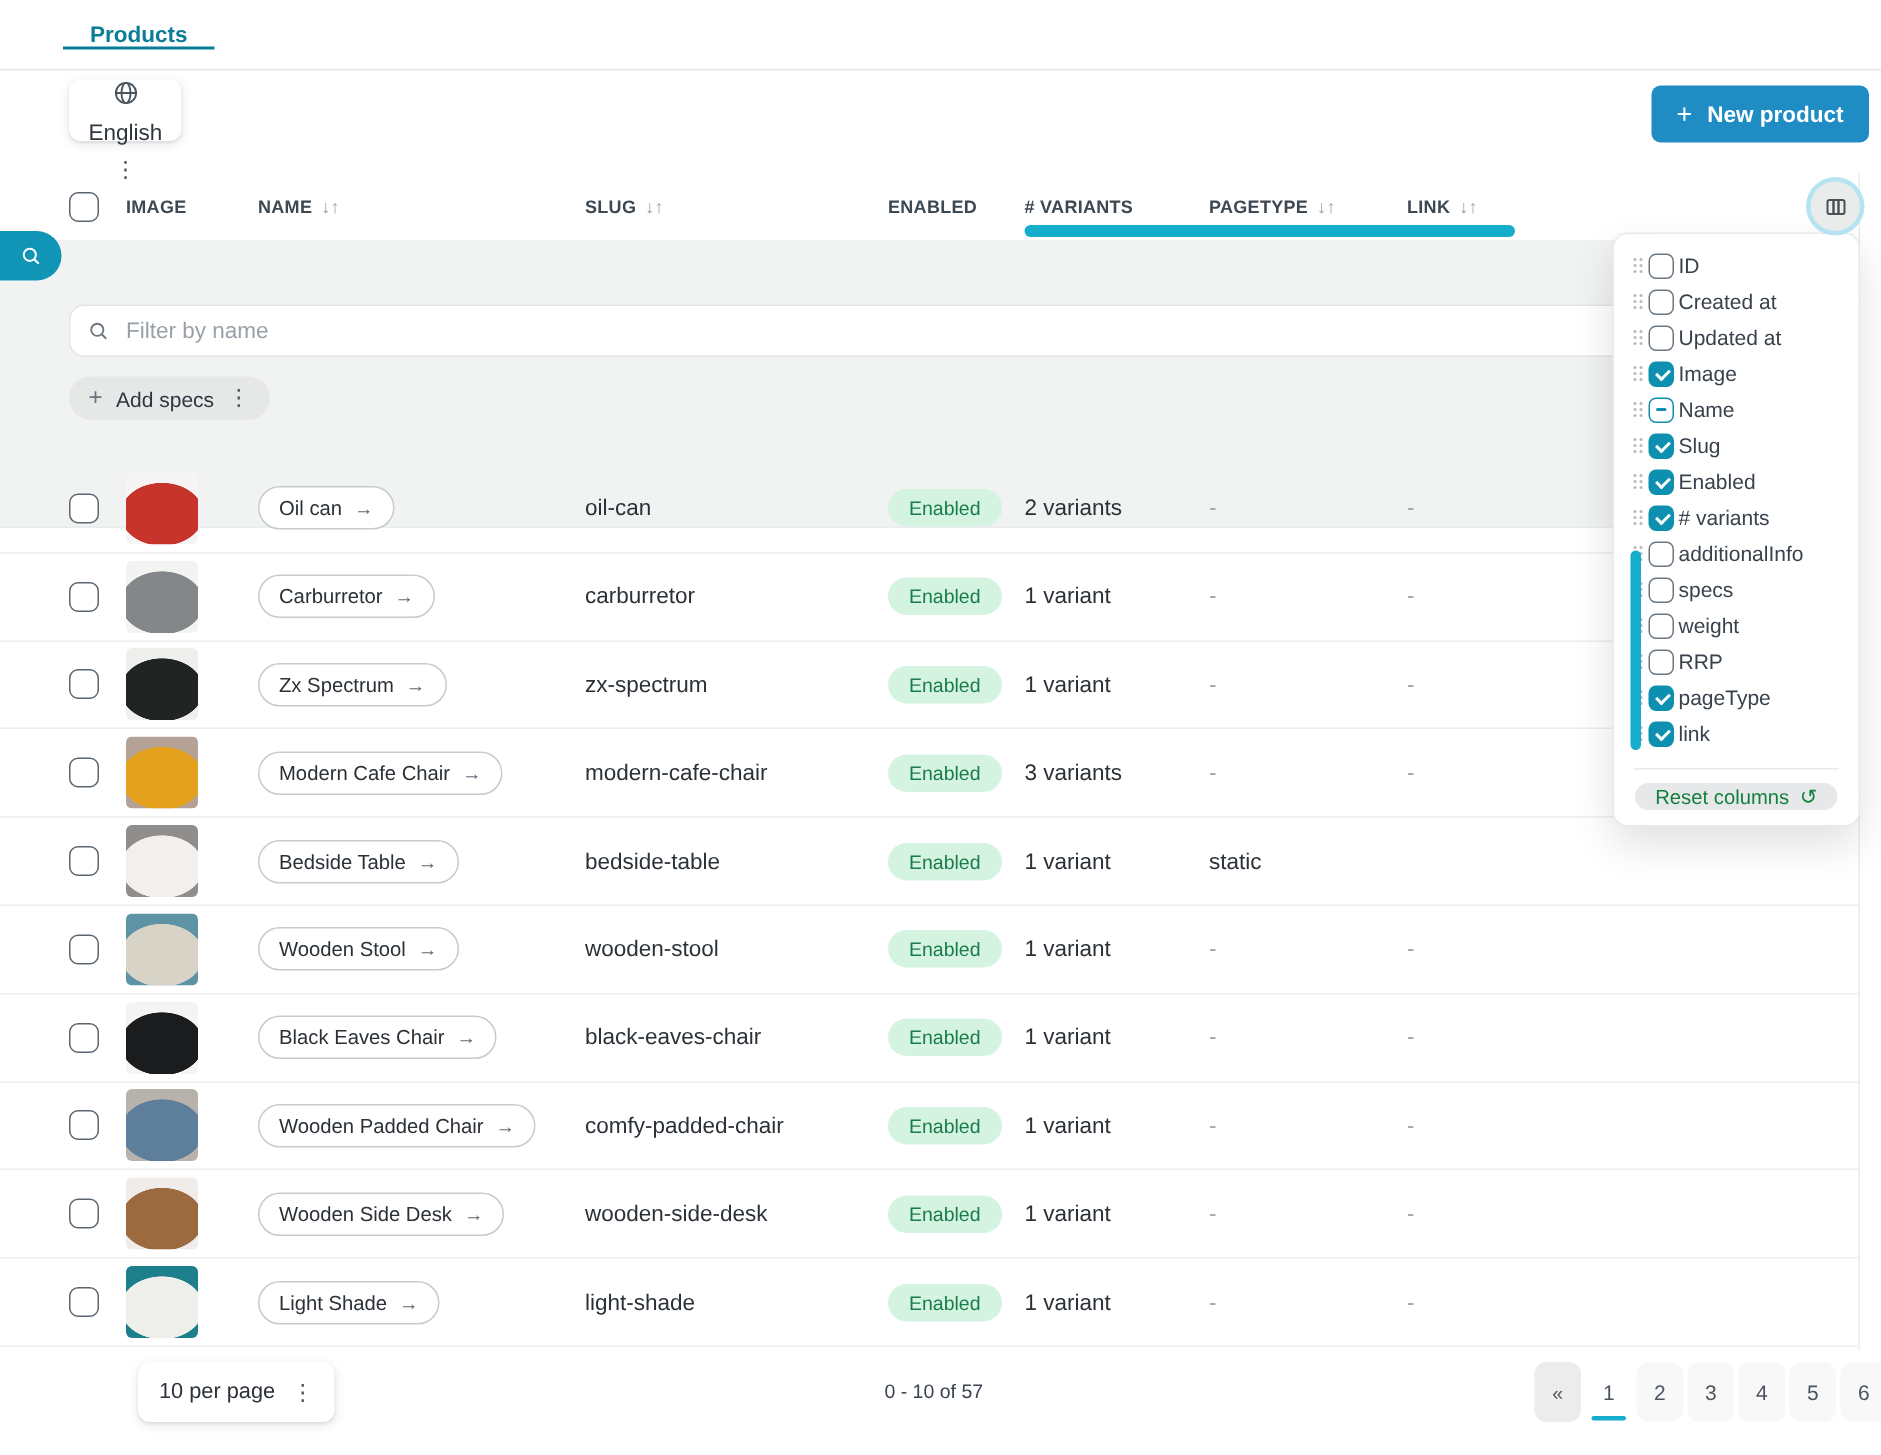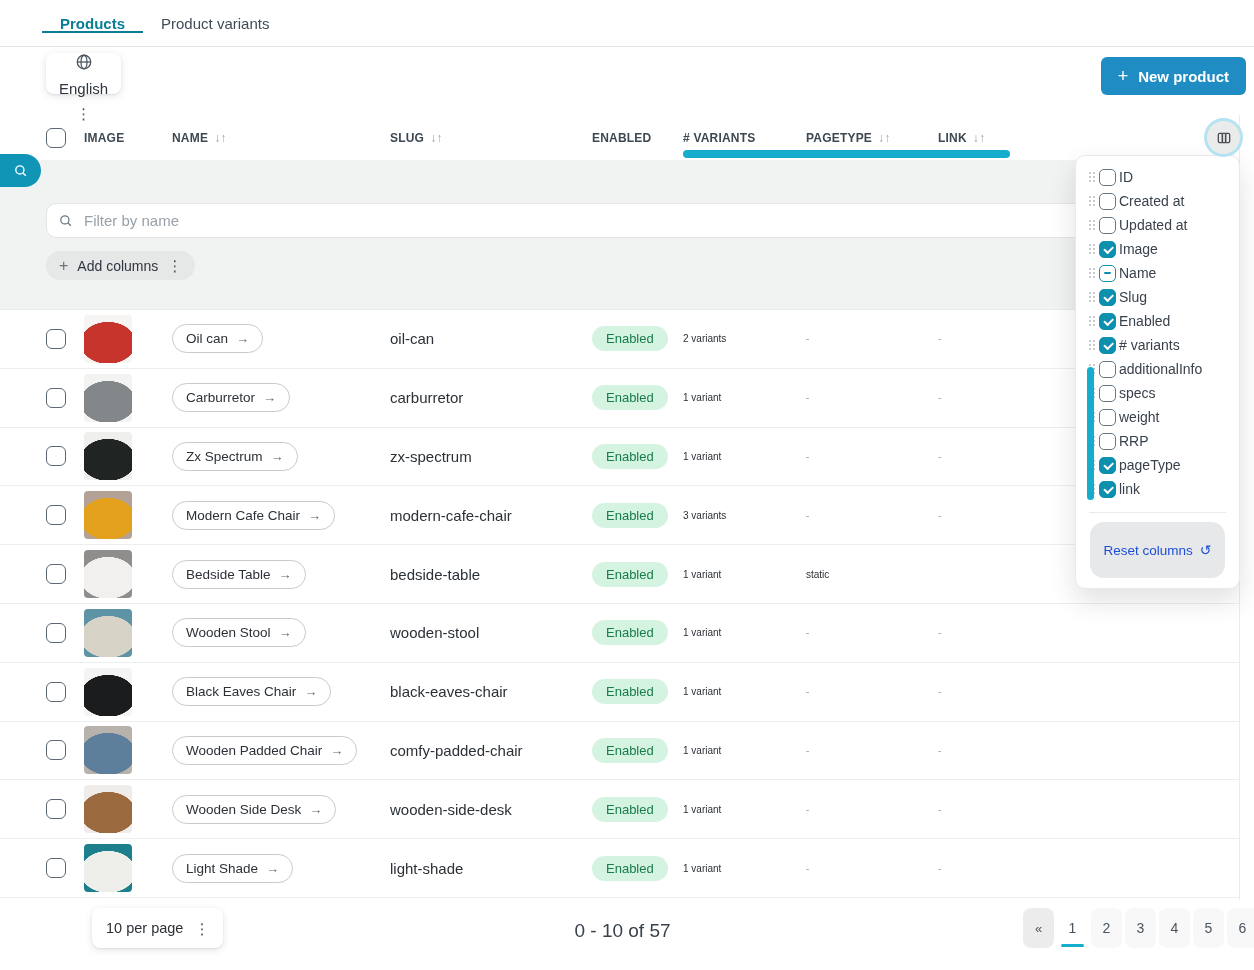--- a/index.html
+++ b/index.html
@@ -35,21 +35,21 @@
   .sort{color:#9aa4ad;font-size:12px;font-weight:normal;}
   .cb{width:20px;height:20px;border:1.5px solid #5c6670;border-radius:6px;background:#fff;
        box-sizing:border-box;cursor:pointer;}
   .h-scroll{position:absolute;left:683px;top:150px;width:327px;height:8px;border-radius:4px;
        background:var(--accent-cyan,#14adcb);z-index:2;}
   .colpick-btn{position:absolute;top:121px;right:14px;width:33px;height:33px;border-radius:50%;
        background:#eaeceb;border:none;box-shadow:0 0 0 3px #b5e3f1;display:flex;align-items:center;
        justify-content:center;cursor:pointer;z-index:11;color:#4a4f54;}
 
   
-  .filter-panel{position:absolute;top:160px;left:0;width:1240px;height:150px;background:#f1f2f2;
+  .filter-panel{position:absolute;top:160px;left:0;width:1240px;height:192px;background:#f1f2f2;
        border-bottom:1px solid #e9ebec;box-sizing:border-box;}
   .search-fab{position:absolute;left:0;top:-6px;width:41px;height:33px;border:none;
        border-radius:0 17px 17px 0;background:#1095b7;display:flex;align-items:center;
        justify-content:center;color:#fff;cursor:pointer;}
   .filter-input-wrap{position:absolute;left:46px;top:43px;width:1194px;height:35px;background:#fff;
        border:1px solid #e2e4e6;border-radius:10px;display:flex;align-items:center;padding:0 11px;
        gap:9px;box-sizing:border-box;color:#6b7680;}
   .filter-input{border:none;outline:none;flex:1;font-size:15px;color:#333;font-family:inherit;background:transparent;}
   .filter-input::placeholder{color:#98a1a9;}
   .add-filter{position:absolute;left:46px;top:91px;height:29px;display:flex;align-items:center;gap:9px;
@@ -61,21 +61,21 @@
   .rows{position:absolute;top:310px;left:0;width:1240px;}
   .row{height:58.8px;border-bottom:1px solid #edeef0;}
   .prod-img{width:48px;height:48px;border-radius:4px;background:#eee;}
   .pill{display:inline-flex;align-items:center;gap:8px;width:max-content;padding:6px 13px;
        border:1px solid #c6cbd0;border-radius:17px;background:#fff;font-size:13.5px;color:#2b3137;
        font-family:inherit;cursor:pointer;}
   .pill .arrow{color:#5d6873;font-size:13px;}
   .slug-cell{font-size:15px;color:#2b3137;}
   .badge{display:inline-block;width:max-content;padding:5px 14px;border-radius:14px;
        background:var(--badge-bg,#d4f3e1);color:var(--badge-text,#197c4b);font-size:13px;}
-  .cell{font-size:10px;color:#2b3137;}
+  .cell{font-size:15px;color:#2b3137;}
   .cell.dash{color:#9aa3ab;}
 
   
   .dropdown{position:absolute;left:1075px;top:155px;width:165px;background:#fff;border:1px solid #e7e9eb;
        border-radius:10px;box-shadow:0 12px 28px rgba(0,0,0,.12);padding:9px 0 10px;box-sizing:border-box;z-index:10;}
   .col-item{display:flex;align-items:center;gap:3px;height:24px;padding-left:13px;cursor:pointer;text-align:right;}
   .drag{width:7px;height:11px;position:relative;flex:none;}
   .drag::before{content:"";position:absolute;left:0;top:0;width:2px;height:2px;border-radius:50%;
        background:#b3bac0;box-shadow:0 4px 0 #b3bac0,0 8px 0 #b3bac0,4px 0 0 #b3bac0,4px 4px 0 #b3bac0,4px 8px 0 #b3bac0;}
   .cbs{width:17px;height:17px;border:1.5px solid #6a7680;border-radius:5px;background:#fff;
@@ -83,55 +83,52 @@
   .cbs.checked{background:var(--cb-teal,#0d8fb0);border-color:var(--cb-teal,#0d8fb0);}
   .cbs.checked::after{content:"";position:absolute;left:3.5px;top:4px;width:7px;height:3.5px;
        border-left:2px solid #fff;border-bottom:2px solid #fff;transform:rotate(-45deg);}
   .cbs.indeterminate{border-color:var(--cb-teal,#0d8fb0);}
   .cbs.indeterminate::after{content:"";position:absolute;left:3.5px;top:6.5px;width:7px;height:2px;
        background:var(--cb-teal,#0d8fb0);border-radius:1px;}
   .col-label{font-size:14px;color:#39424c;}
   .v-scroll{position:absolute;left:11px;top:211px;width:7px;height:133px;border-radius:4px;
        background:var(--accent-cyan,#14adcb);}
   .dd-divider{border-top:1px solid #e8eaec;margin:11px 13px 0;}
-  .reset-btn{display:flex;align-items:center;gap:7px;width:max-content;margin:9px auto 0;padding:20px 13px;
-       background:#e7e8e9;border:none;border-radius:14px;font-size:13.5px;color:#1d4ed8;font-family:inherit;cursor:pointer;}
+  .reset-btn{display:flex;align-items:center;gap:7px;width:max-content;margin:9px auto 0;padding:1px 13px;
+       background:#e7e8e9;border:none;border-radius:14px;font-size:13.5px;color:#15803d;font-family:inherit;cursor:pointer;}
   .reset-btn .hist{font-size:14px;}
 
   .gutter{position:absolute;right:0;top:115px;width:14px;height:785px;background:#fff;
        border-left:1px solid #e9ebec;z-index:4;}
 
   
   .footer{position:absolute;left:0;top:900px;width:1254px;height:70px;background:#fff;margin-left:46px;}
   .per-page{position:absolute;left:46px;top:8px;height:40px;display:flex;align-items:center;gap:11px;
        padding:0 14px;background:#fff;border:none;border-radius:8px;font-family:inherit;
        box-shadow:0 1px 2px rgba(0,0,0,.08),0 2px 8px rgba(0,0,0,.1);font-size:14.5px;color:#2b3137;cursor:pointer;}
-  .range{position:absolute;left:0;top:20px;width:1153px;text-align:center;font-size:19px;color:#39424c;}
+  .range{position:absolute;left:0;top:20px;width:1153px;text-align:center;font-size:13px;color:#39424c;}
   .pager{position:absolute;right:8px;top:8px;display:flex;gap:3px;}
   .pages-holder{display:contents;}
   .pg{width:31px;height:40px;display:flex;align-items:center;justify-content:center;border-radius:8px;
        background:#f8f8f8;font-size:14px;color:#4a545e;border:none;font-family:inherit;cursor:pointer;position:relative;}
   .pg.ctrl{background:#ececec;font-size:13px;color:#555;}
   .pg.active{background:#fff;}
   .pg.active::after{content:"";position:absolute;left:4px;right:4px;bottom:1px;height:3px;border-radius:2px;
        background:var(--accent-cyan,#14adcb);}
   svg{display:block;}
 </style>
 </head>
 <body>
 
 <div class="page">
 
   <div class="tabbar" id="tabbar">
       <div class="tab active">
     <span>Products</span>
   </div>
-      <div class="tab">
-    <span>Product variants</span>
-  </div>
     </div>
 
   <div class="toolbar">
     <button class="lang-card">
       <span style="color:#4a545e;">
         <svg width="18" height="18" viewBox="0 0 24 24" fill="none" stroke="currentColor" stroke-width="1.7">
           <circle cx="12" cy="12" r="9"></circle>
             <ellipse cx="12" cy="12" rx="4" ry="9"></ellipse>
             <path d="M3 12h18"></path>
         </svg>
@@ -199,21 +196,21 @@
       <span>
         <svg width="15" height="15" viewBox="0 0 24 24" fill="none" stroke="currentColor" stroke-width="2">
           <circle cx="11" cy="11" r="6.5"></circle>
             <path d="M16 16l4.5 4.5"></path>
         </svg>
       </span>
       <input class="filter-input" value="" placeholder="Filter by name" style="">
     </div>
     <button class="add-filter">
       <span class="plus">+</span>
-      <span>Add columns</span>
+      <span>Add specs</span>
       <span class="kebab">⋮</span>
     </button>
   </div>
 
   <div class="rows" id="rows">
       <div class="row grid8">
     <span class="cb"></span>
     <div>
           <div class="prod-img" style="background: radial-gradient(58% 44% at 50% 58%, rgb(198, 52, 44) 0px, rgb(198, 52, 44) 98%, rgba(0, 0, 0, 0) 100%), rgb(246, 245, 244);"></div>
         </div>

